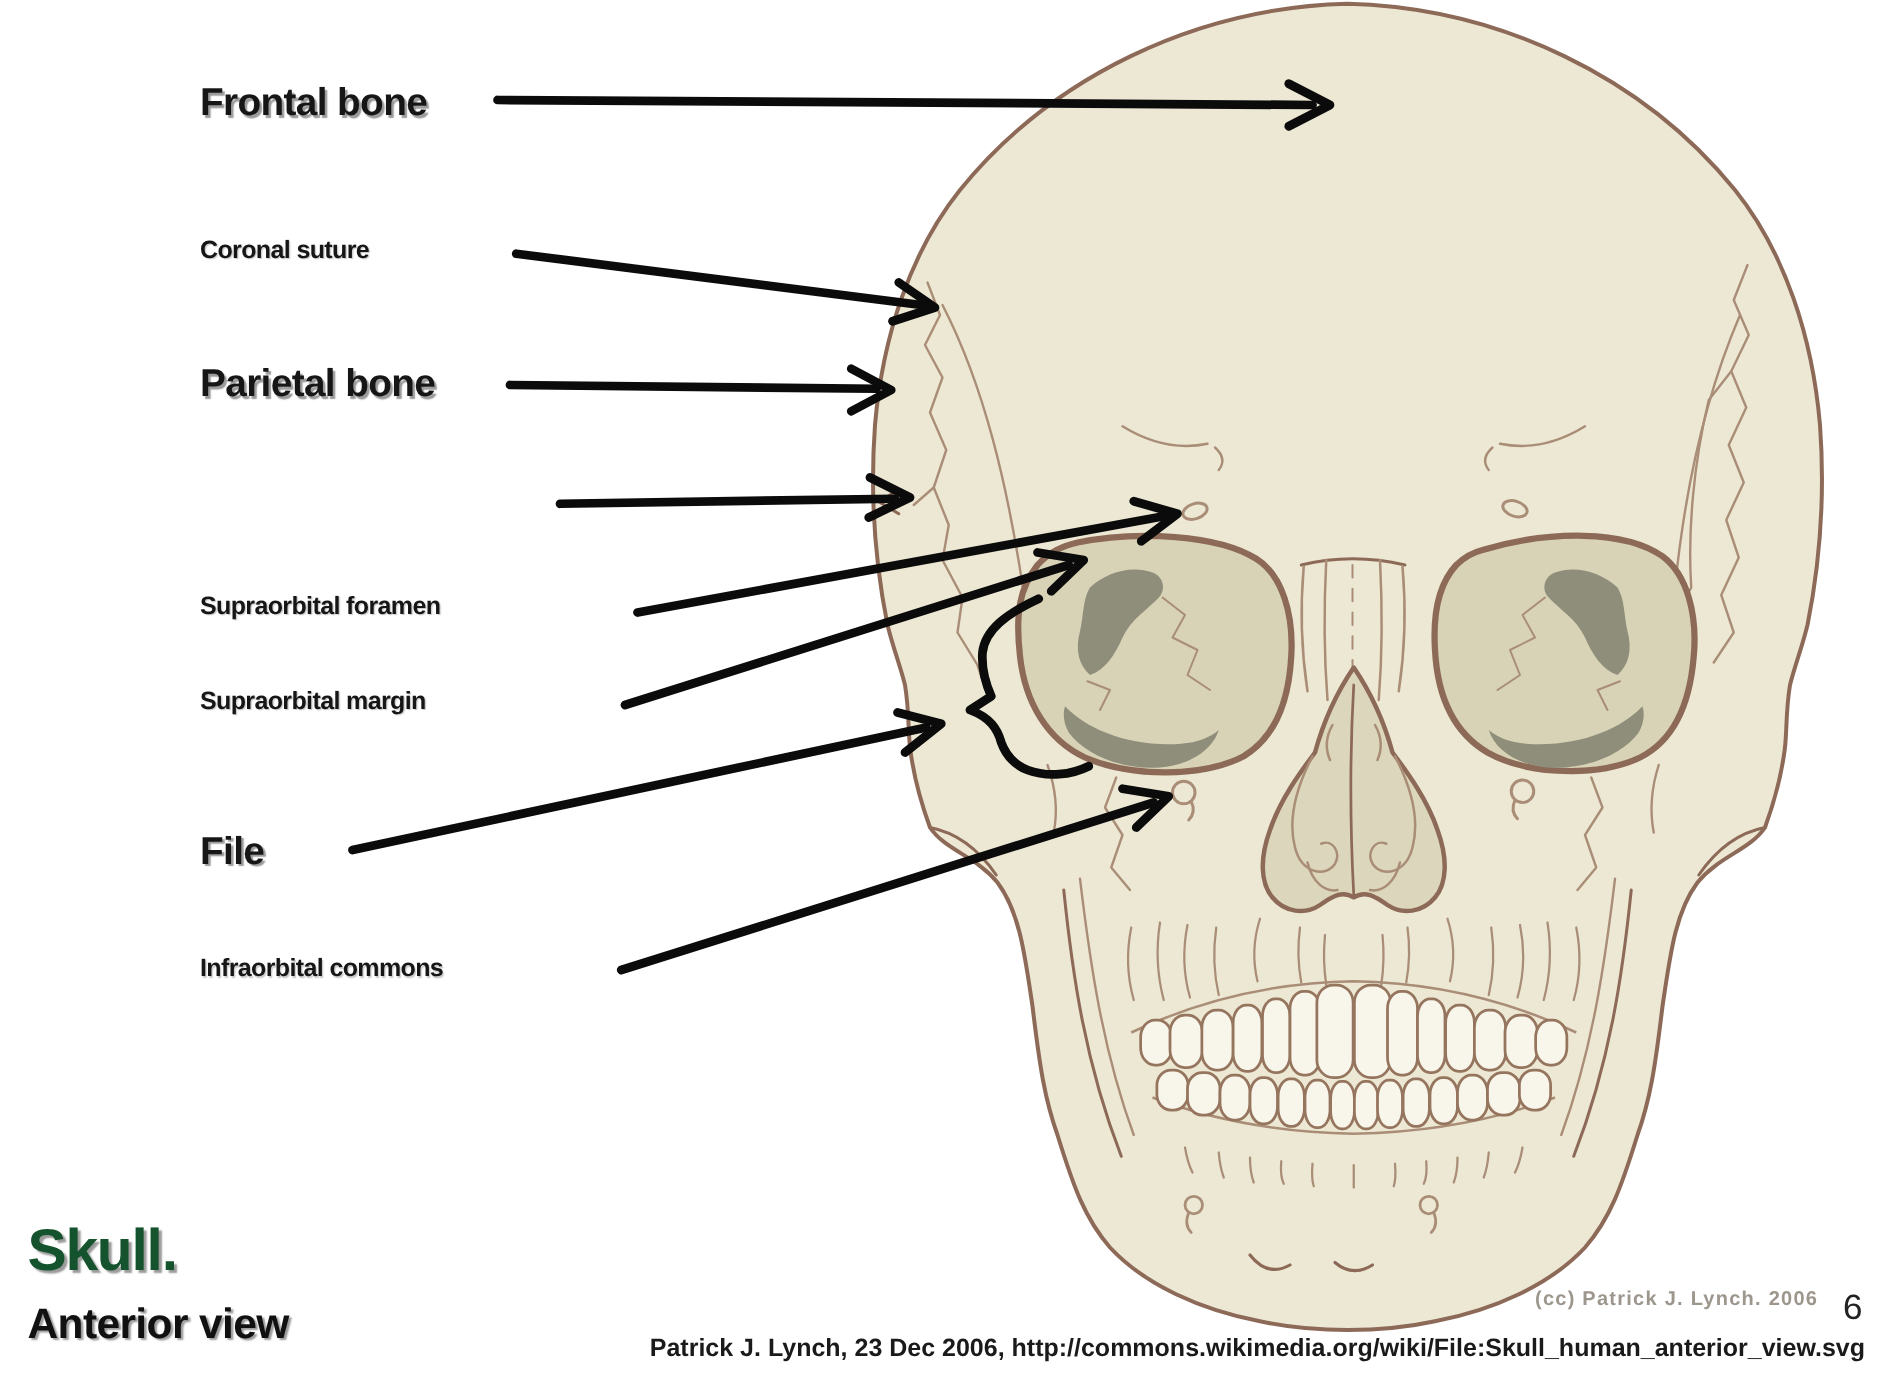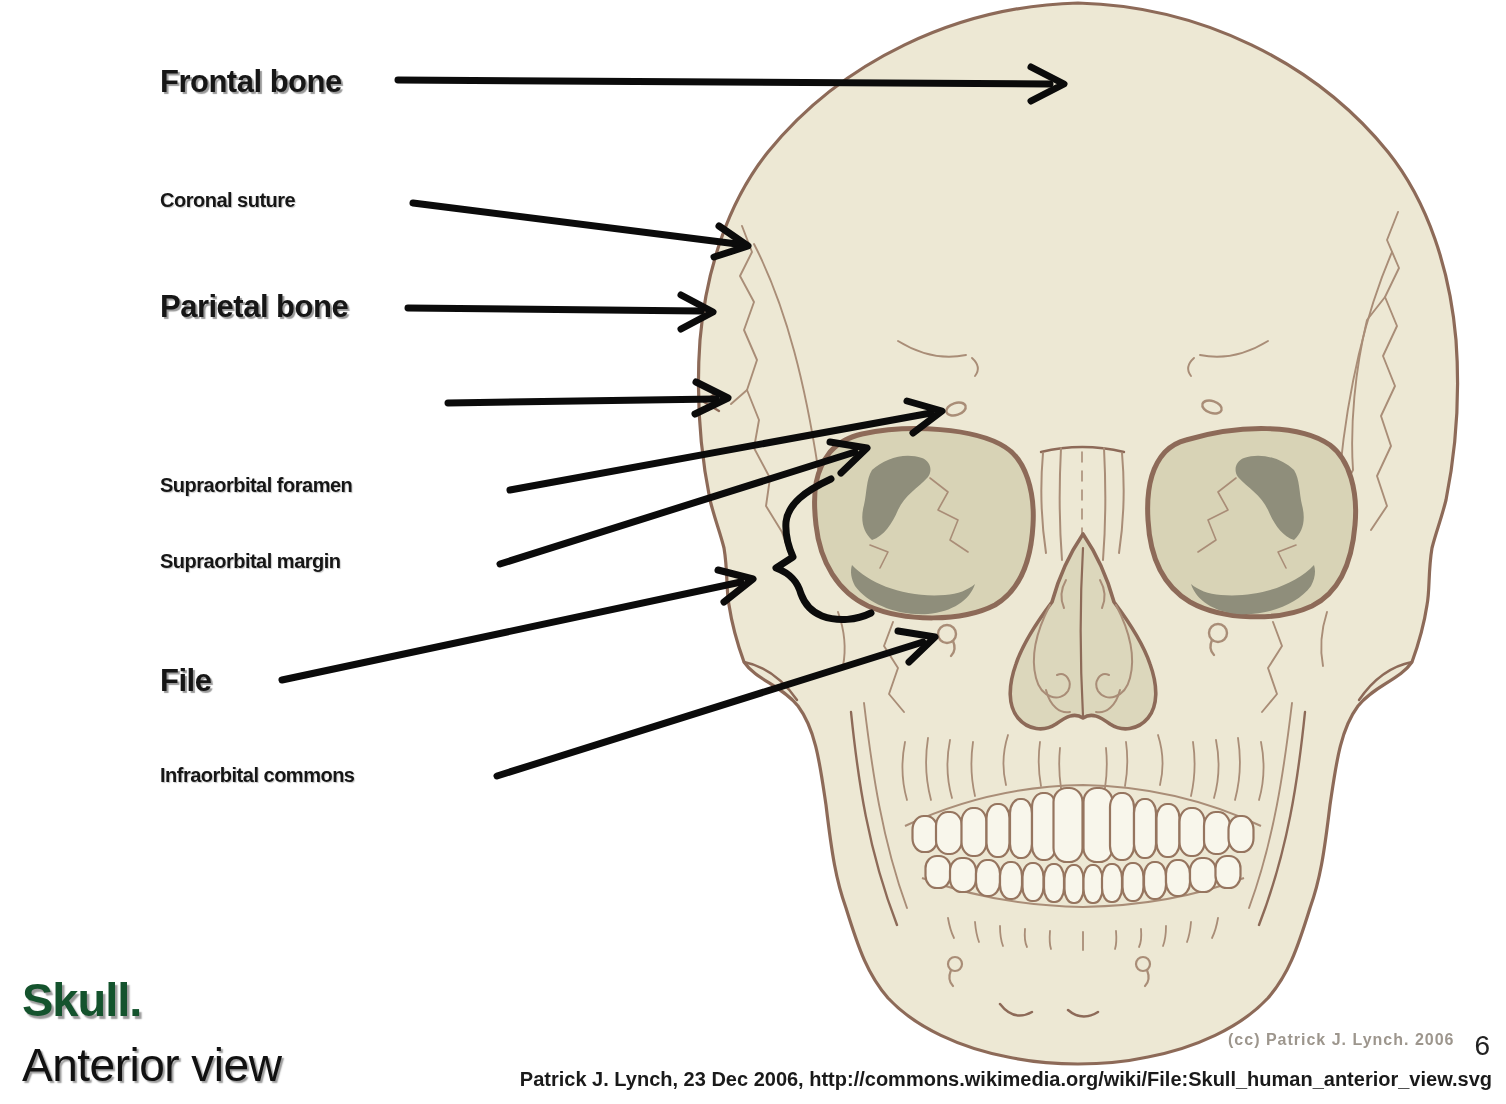--- a/index.html
+++ b/index.html
@@ -17,21 +17,21 @@
   .label.strong{
     font-size:31px;
     text-shadow:2px 2px 1px rgba(0,0,0,0.4);
   }
   .title{
     position:absolute;left:22px;top:976px;font-weight:700;font-size:47px;
     color:#14532d;letter-spacing:-1px;line-height:1;
     text-shadow:2.5px 2.5px 1.5px rgba(0,0,0,0.4);
   }
   .subtitle{
-    position:absolute;left:22px;top:1042px;font-weight:400;font-size:46px;
+    position:absolute;left:22px;top:1042px;font-weight:700;font-size:34px;
     color:#111;letter-spacing:-0.5px;line-height:1;
     text-shadow:2px 2px 1.5px rgba(0,0,0,0.4);
     text-align:center;
   }
   .attribution{
     position:absolute;right:14px;top:1068px;font-size:20px;color:#1a1a1a;
     font-weight:700;white-space:nowrap;letter-spacing:0px;
   }
   .page-number{
     position:absolute;right:16px;top:1030px;font-size:28px;color:#222;

